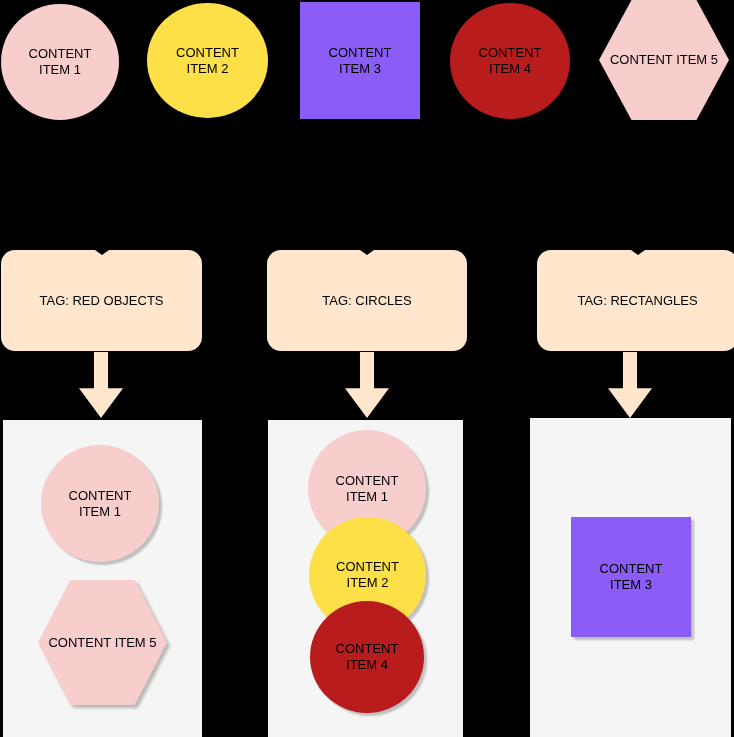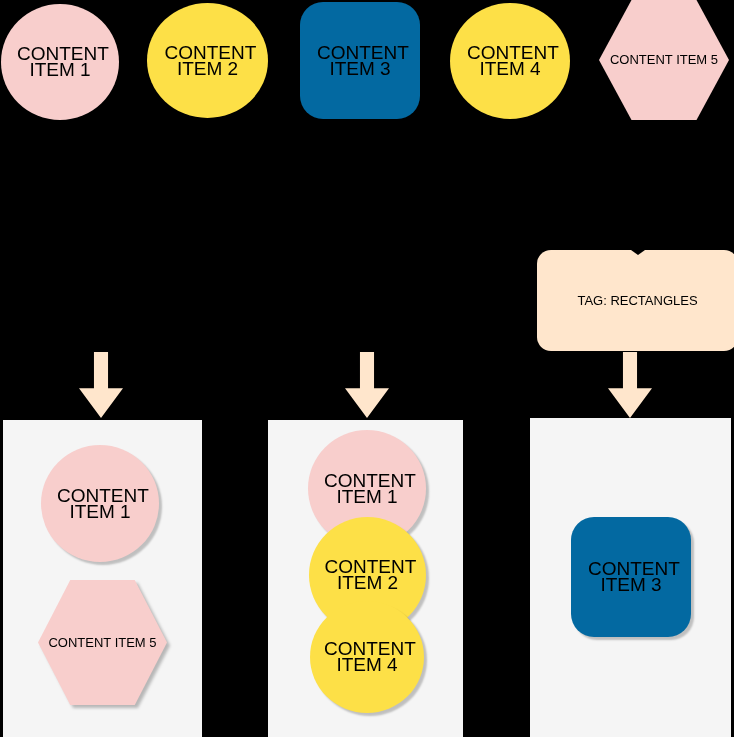--- a/index.html
+++ b/index.html
@@ -12,35 +12,35 @@
     font-family: "Liberation Sans", sans-serif;
     color: #000;
   }
   
   .shape {
     position: absolute;
     display: flex;
     align-items: center;
     justify-content: center;
     text-align: center;
-    font-size: 19px;
+    font-size: 13px;
     line-height: 16px;
   }
   .shape .lbl { max-width: 86px; }
   .circle { border-radius: 50%; }
   .hex {
     clip-path: polygon(25% 0, 75% 0, 100% 50%, 75% 100%, 25% 100%, 0 50%);
     width: 100%; height: 100%;
     display: flex; align-items: center; justify-content: center; 
   }
   .hex-wrap { position: absolute; display: block; }
   .fill-pink   { background: #f8cecc; }
   .fill-green  { background: #fde047; }
-  .fill-blue   { background: #0369a1; border-radius: 23px; }
-  .fill-yellow { background: #fde047; }
+  .fill-blue   { background: #8b5cf6; }
+  .fill-yellow { background: #b91c1c; }
 
   
   .tag {
     position: absolute;
     top: 250px;
     height: 101px;
     background: #ffe6cc;
     border-radius: 14px;
     display: flex;
     align-items: center;
@@ -97,21 +97,29 @@
   <div class="shape circle fill-yellow" style="left:450px; top:3px; width:120px; height:116px;">
     <span class="lbl">CONTENT ITEM 4</span>
   </div>
 
   <div class="hex-wrap" style="left:599px; top:0px; width:130px; height:120px;">
     <div class="hex fill-pink" style="font-size:13px; line-height:16px;">
       <span class="lbl">CONTENT ITEM 5</span>
     </div>
   </div>
 
+  <div class="tag" style="left:1px; width:201px;">
+    <span class="notch"></span>
+    <span>TAG: RED OBJECTS</span>
+  </div>
 
+  <div class="tag" style="left:267px; width:200px;">
+    <span class="notch"></span>
+    <span>TAG: CIRCLES</span>
+  </div>
 
   <div class="tag" style="left:529px; width:201px;margin-left:8px;">
     <span class="notch"></span>
     <span>TAG: RECTANGLES</span>
   </div>
 
   <div class="down-arrow" style="left:79px;"></div>
   <div class="down-arrow" style="left:345px;"></div>
   <div class="down-arrow" style="left:608px;"></div>
 

